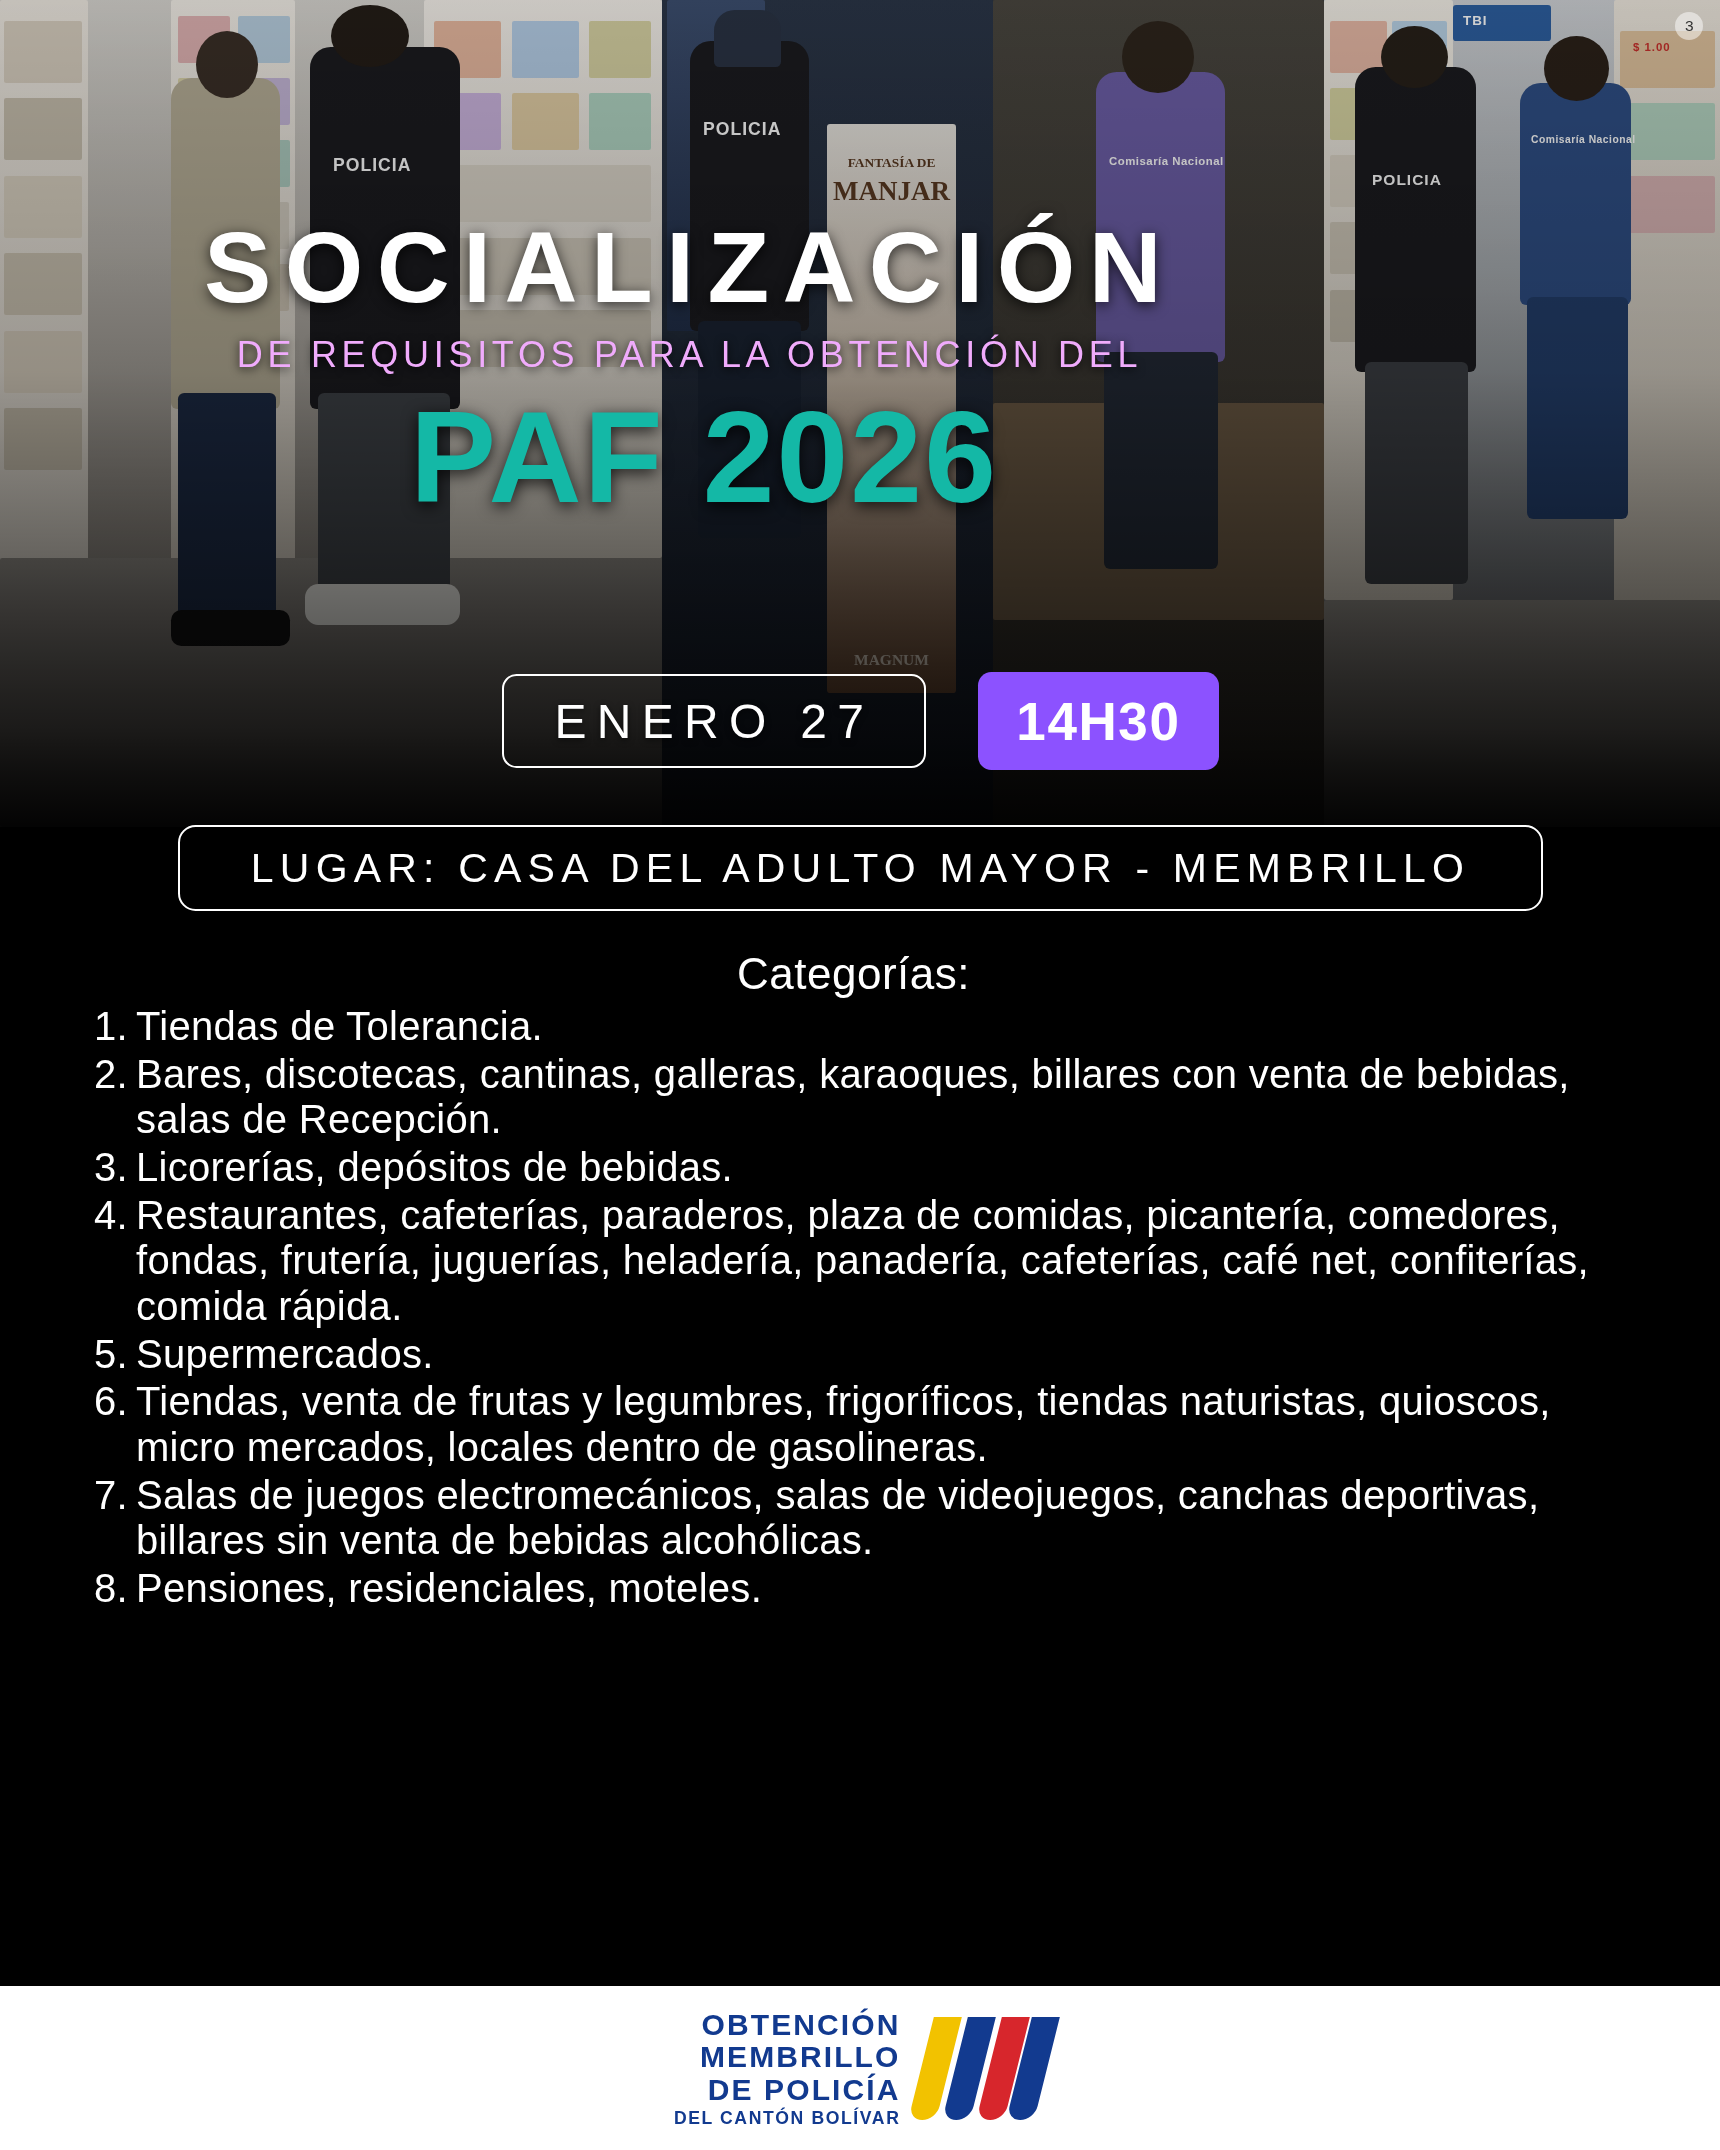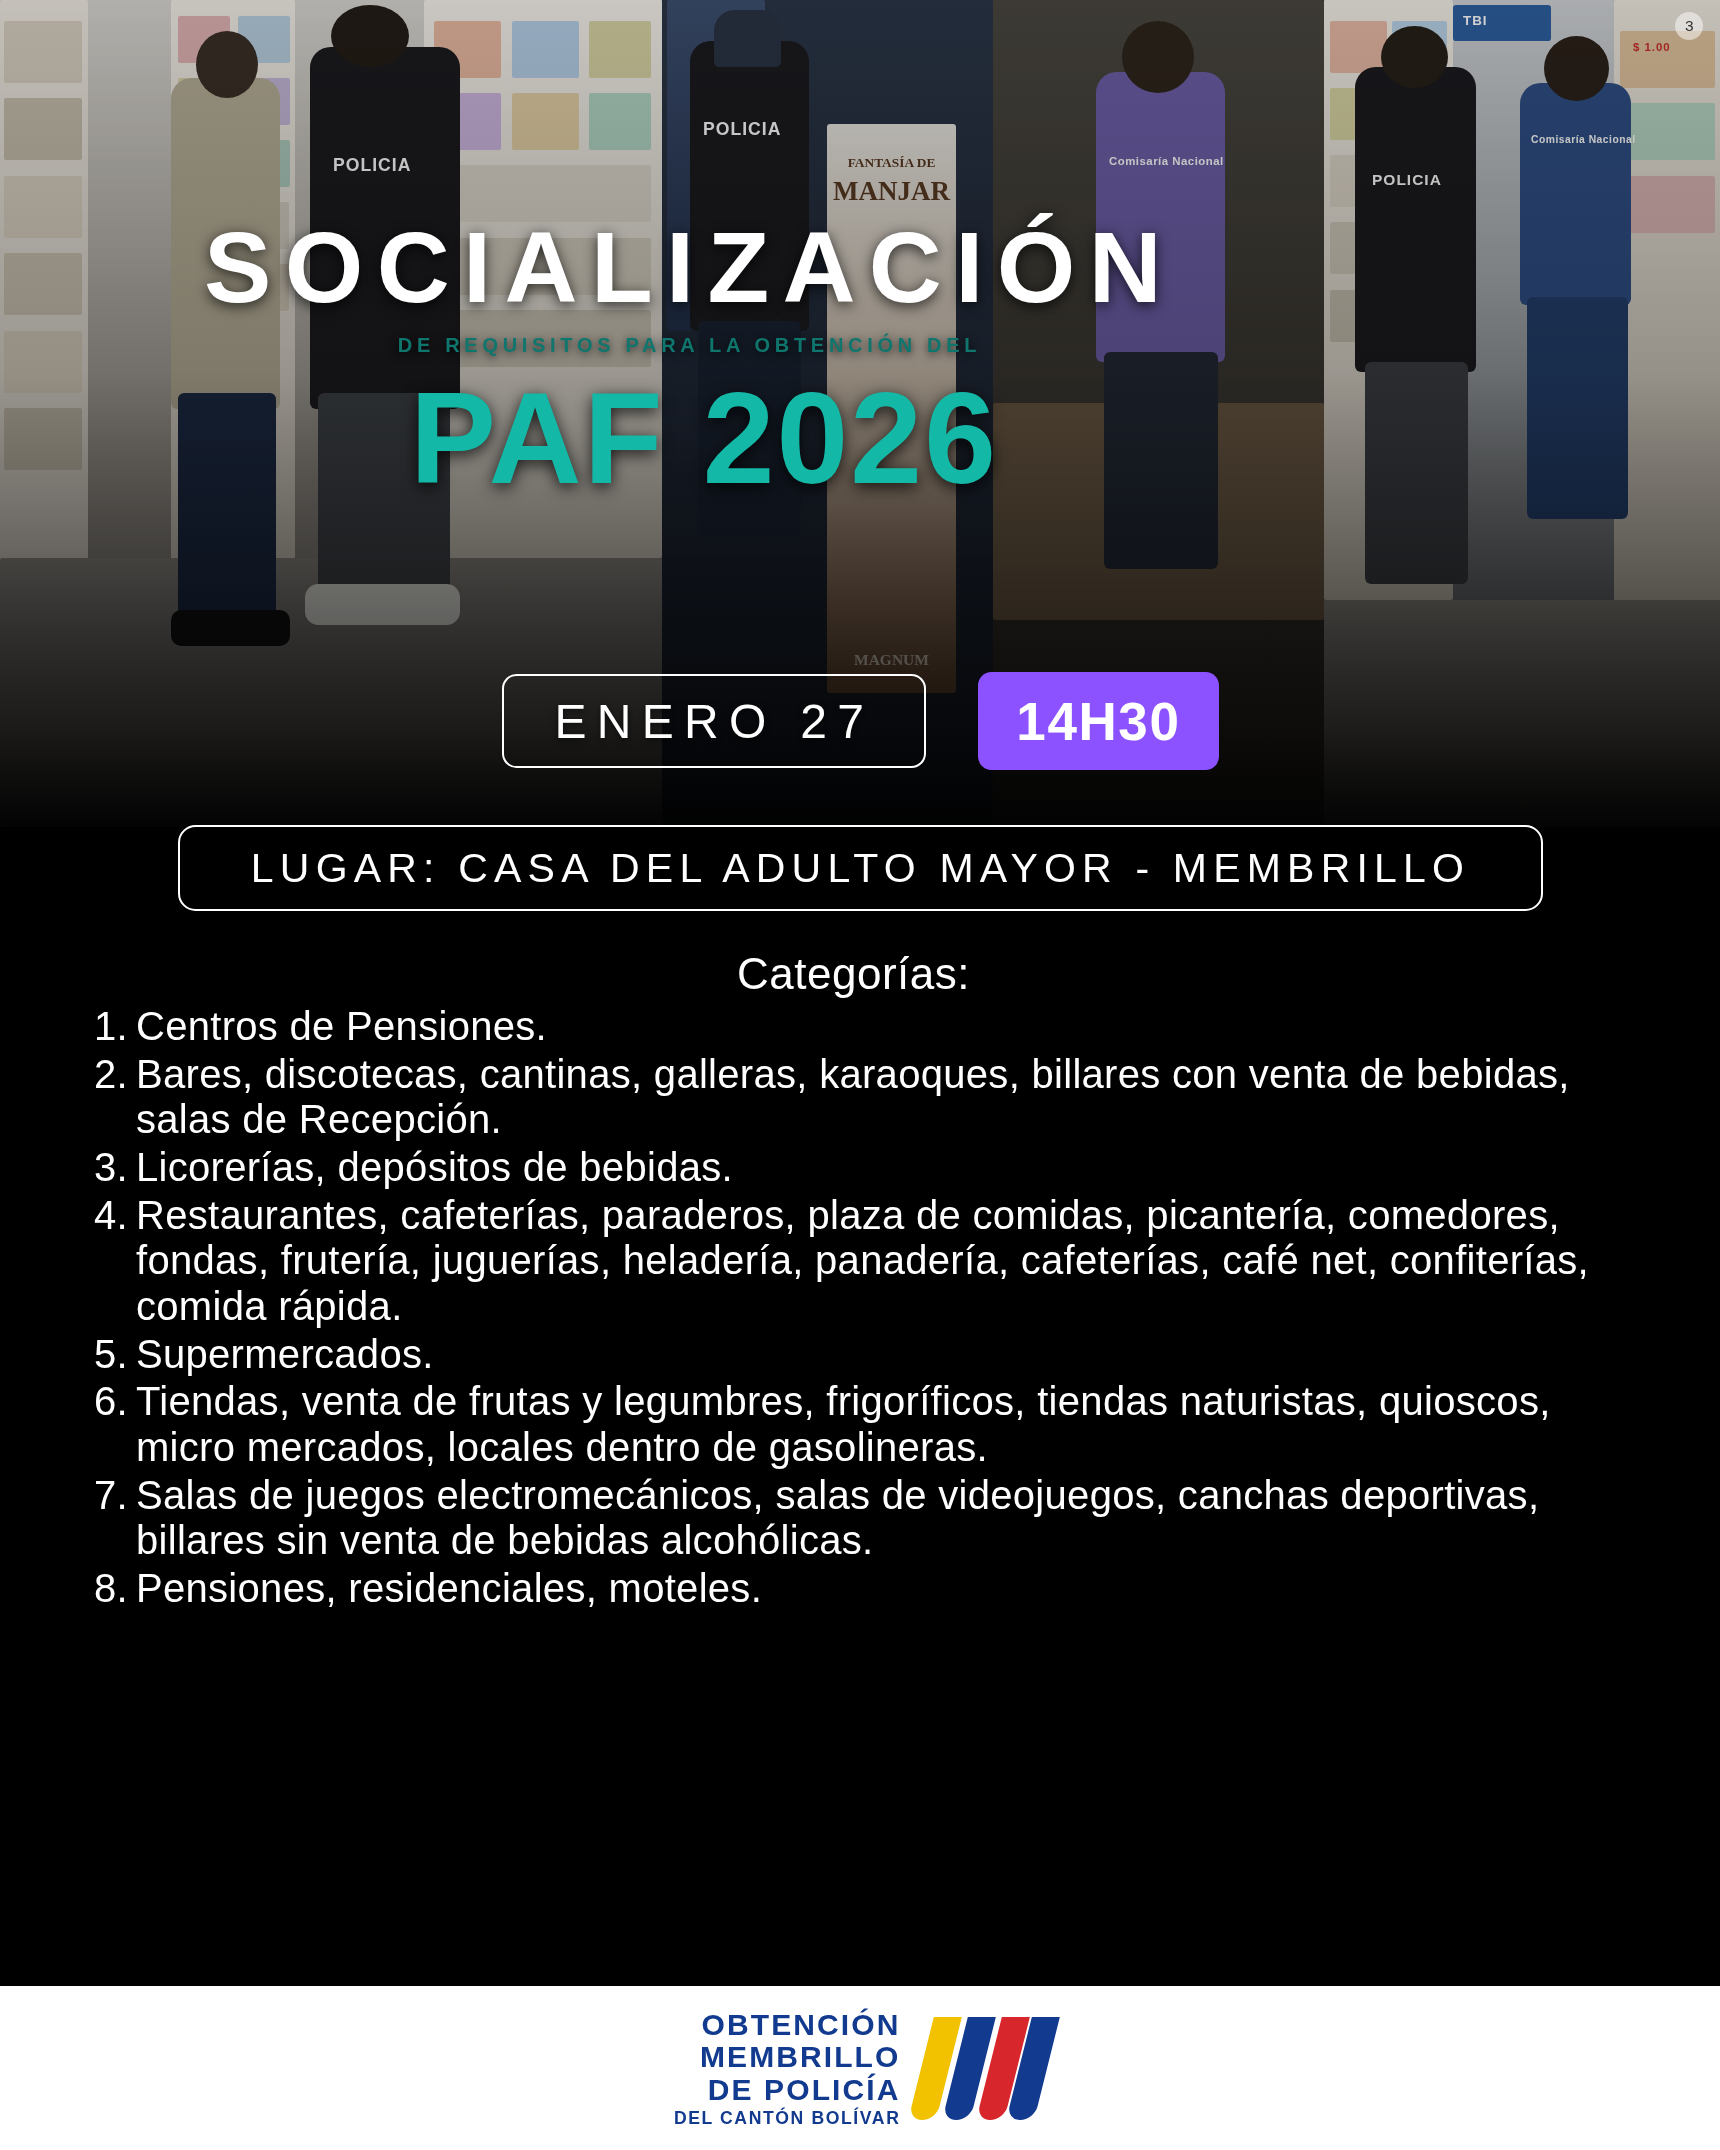--- a/index.html
+++ b/index.html
@@ -102,24 +102,24 @@
     font-size: 101px;
     font-weight: bold;
     letter-spacing: 13.4px;
     color: #ffffff;
     line-height: 1.0;
     text-shadow: 0 3.1px 13.4px rgba(0,0,0,0.75);
     font-family: "Liberation Sans", sans-serif;
   }
   .t-sub {
     margin-top: 15.5px;
-    font-size: 20px;
-    font-weight: bold;
+    font-size: 36px;
+    font-weight: normal;
     letter-spacing: 4.7px;
-    color: #0f766e;
+    color: #f0abfc;
     text-shadow: 0 2.1px 9.3px rgba(0,0,0,0.85);
   }
   .t-paf {
     margin-top: 14.5px;
     font-size: 129px;
     font-weight: bold;
     letter-spacing: 2.1px;
     color: #14b8a6;
     line-height: 1.05;
     text-shadow: 0 4.1px 15.5px rgba(0,0,0,0.8);
@@ -398,21 +398,21 @@
   <div class="dt-row">
     <div class="date-chip">ENERO 27</div>
     <div class="time-chip">14H30</div>
   </div>
 
   <div class="place-bar">LUGAR: CASA DEL ADULTO MAYOR - MEMBRILLO</div>
 
   <div class="cats">
     <div class="cats-title">Categorías:</div>
     <ol class="cat-list">
-      <li>Centros de Pensiones.</li>
+      <li>Tiendas de Tolerancia.</li>
       <li>Bares, discotecas, cantinas, galleras, karaoques, billares con venta de bebidas, salas de Recepción.</li>
       <li>Licorerías, depósitos de bebidas.</li>
       <li>Restaurantes, cafeterías, paraderos, plaza de comidas, picantería, comedores, fondas, frutería, juguerías, heladería, panadería, cafeterías, café net, confiterías, comida rápida.</li>
       <li>Supermercados.</li>
       <li>Tiendas, venta de frutas y legumbres, frigoríficos, tiendas naturistas, quioscos, micro mercados, locales dentro de gasolineras.</li>
       <li>Salas de juegos electromecánicos, salas de videojuegos, canchas deportivas, billares sin venta de bebidas alcohólicas.</li>
       <li>Pensiones, residenciales, moteles.</li>
     </ol>
   </div>
 

